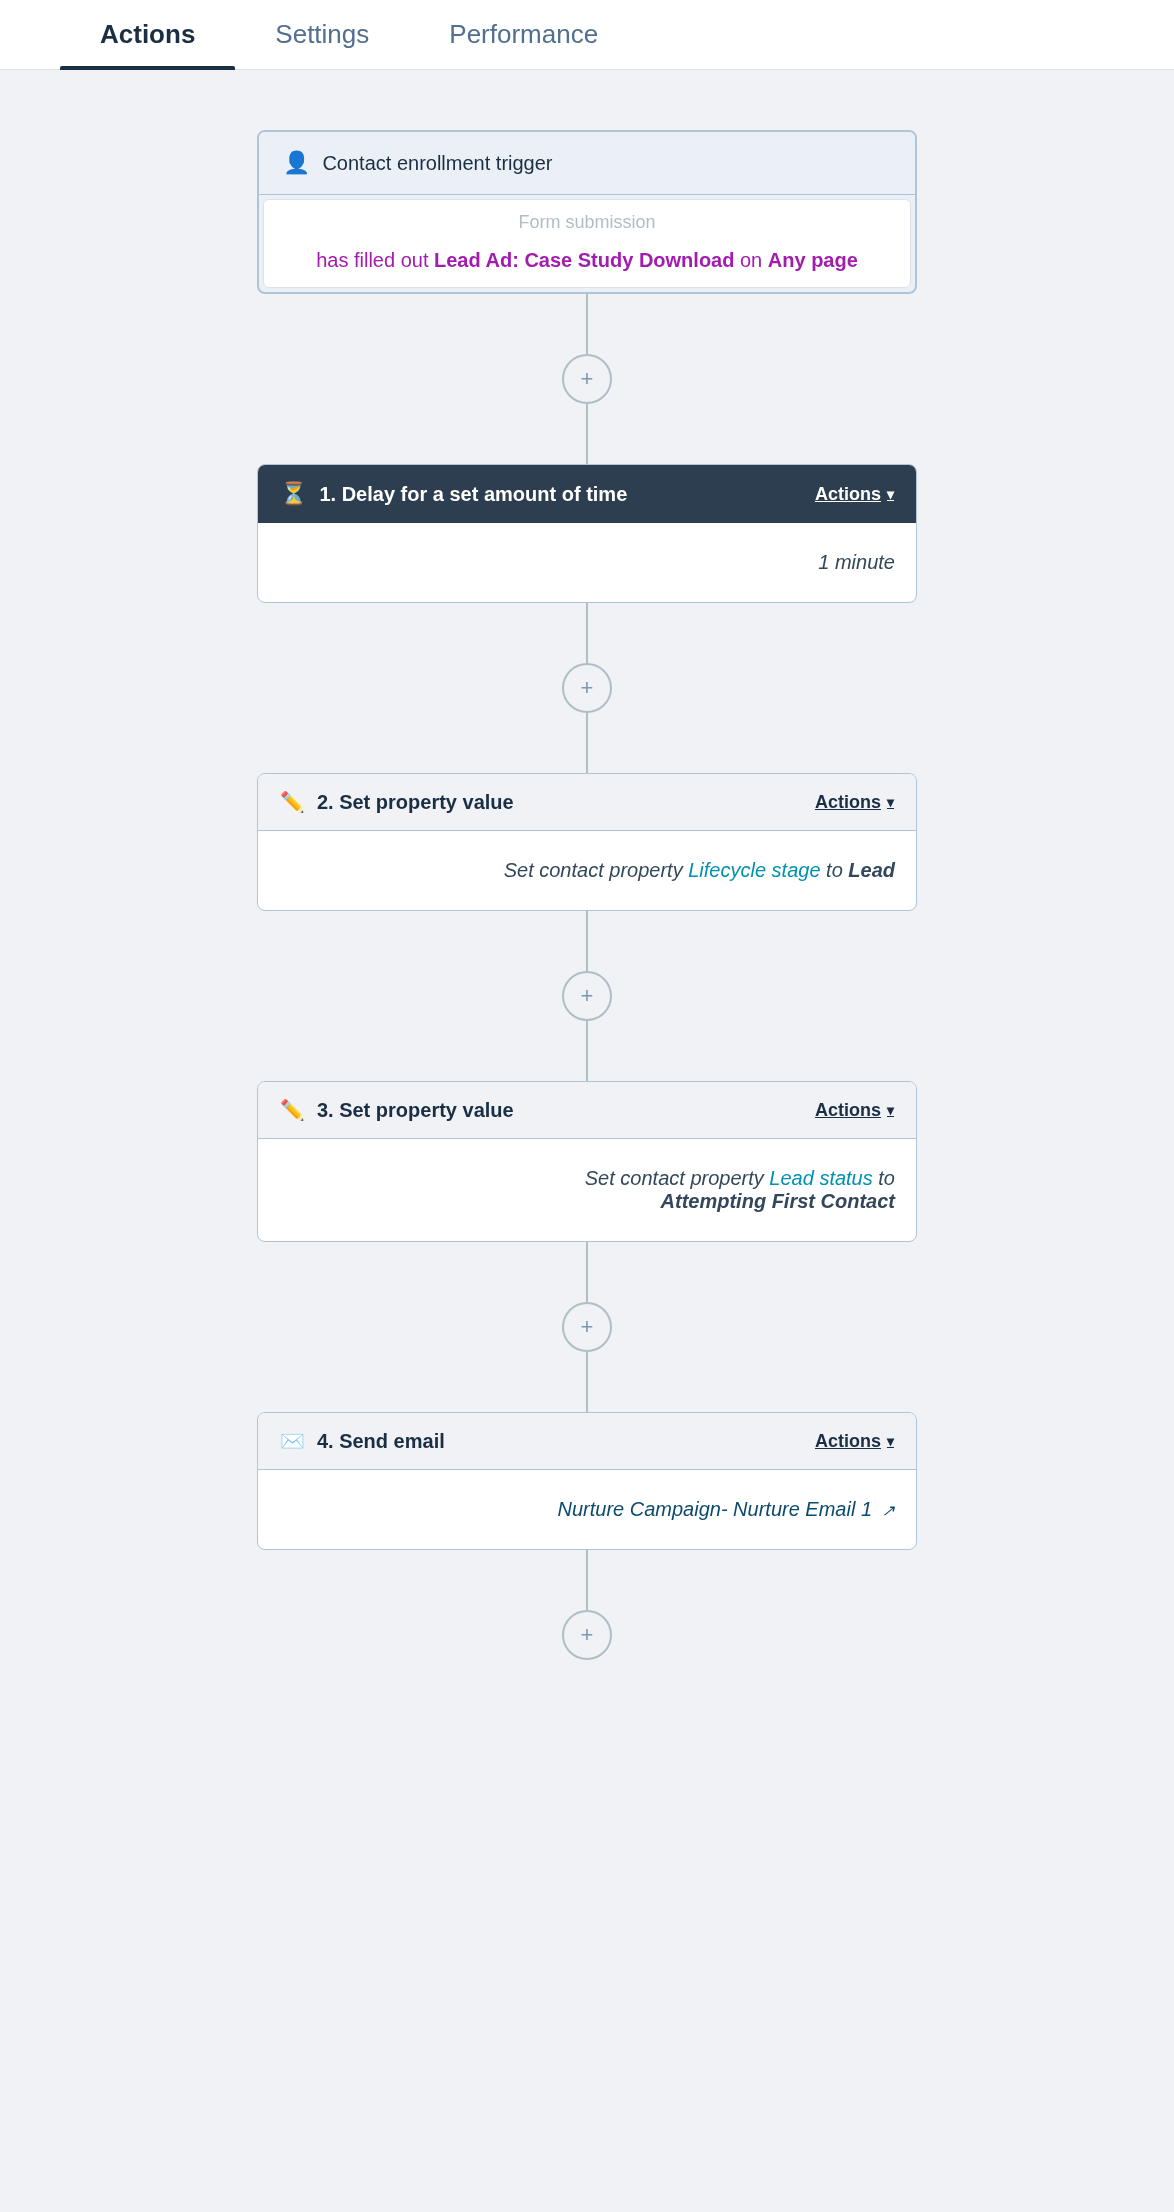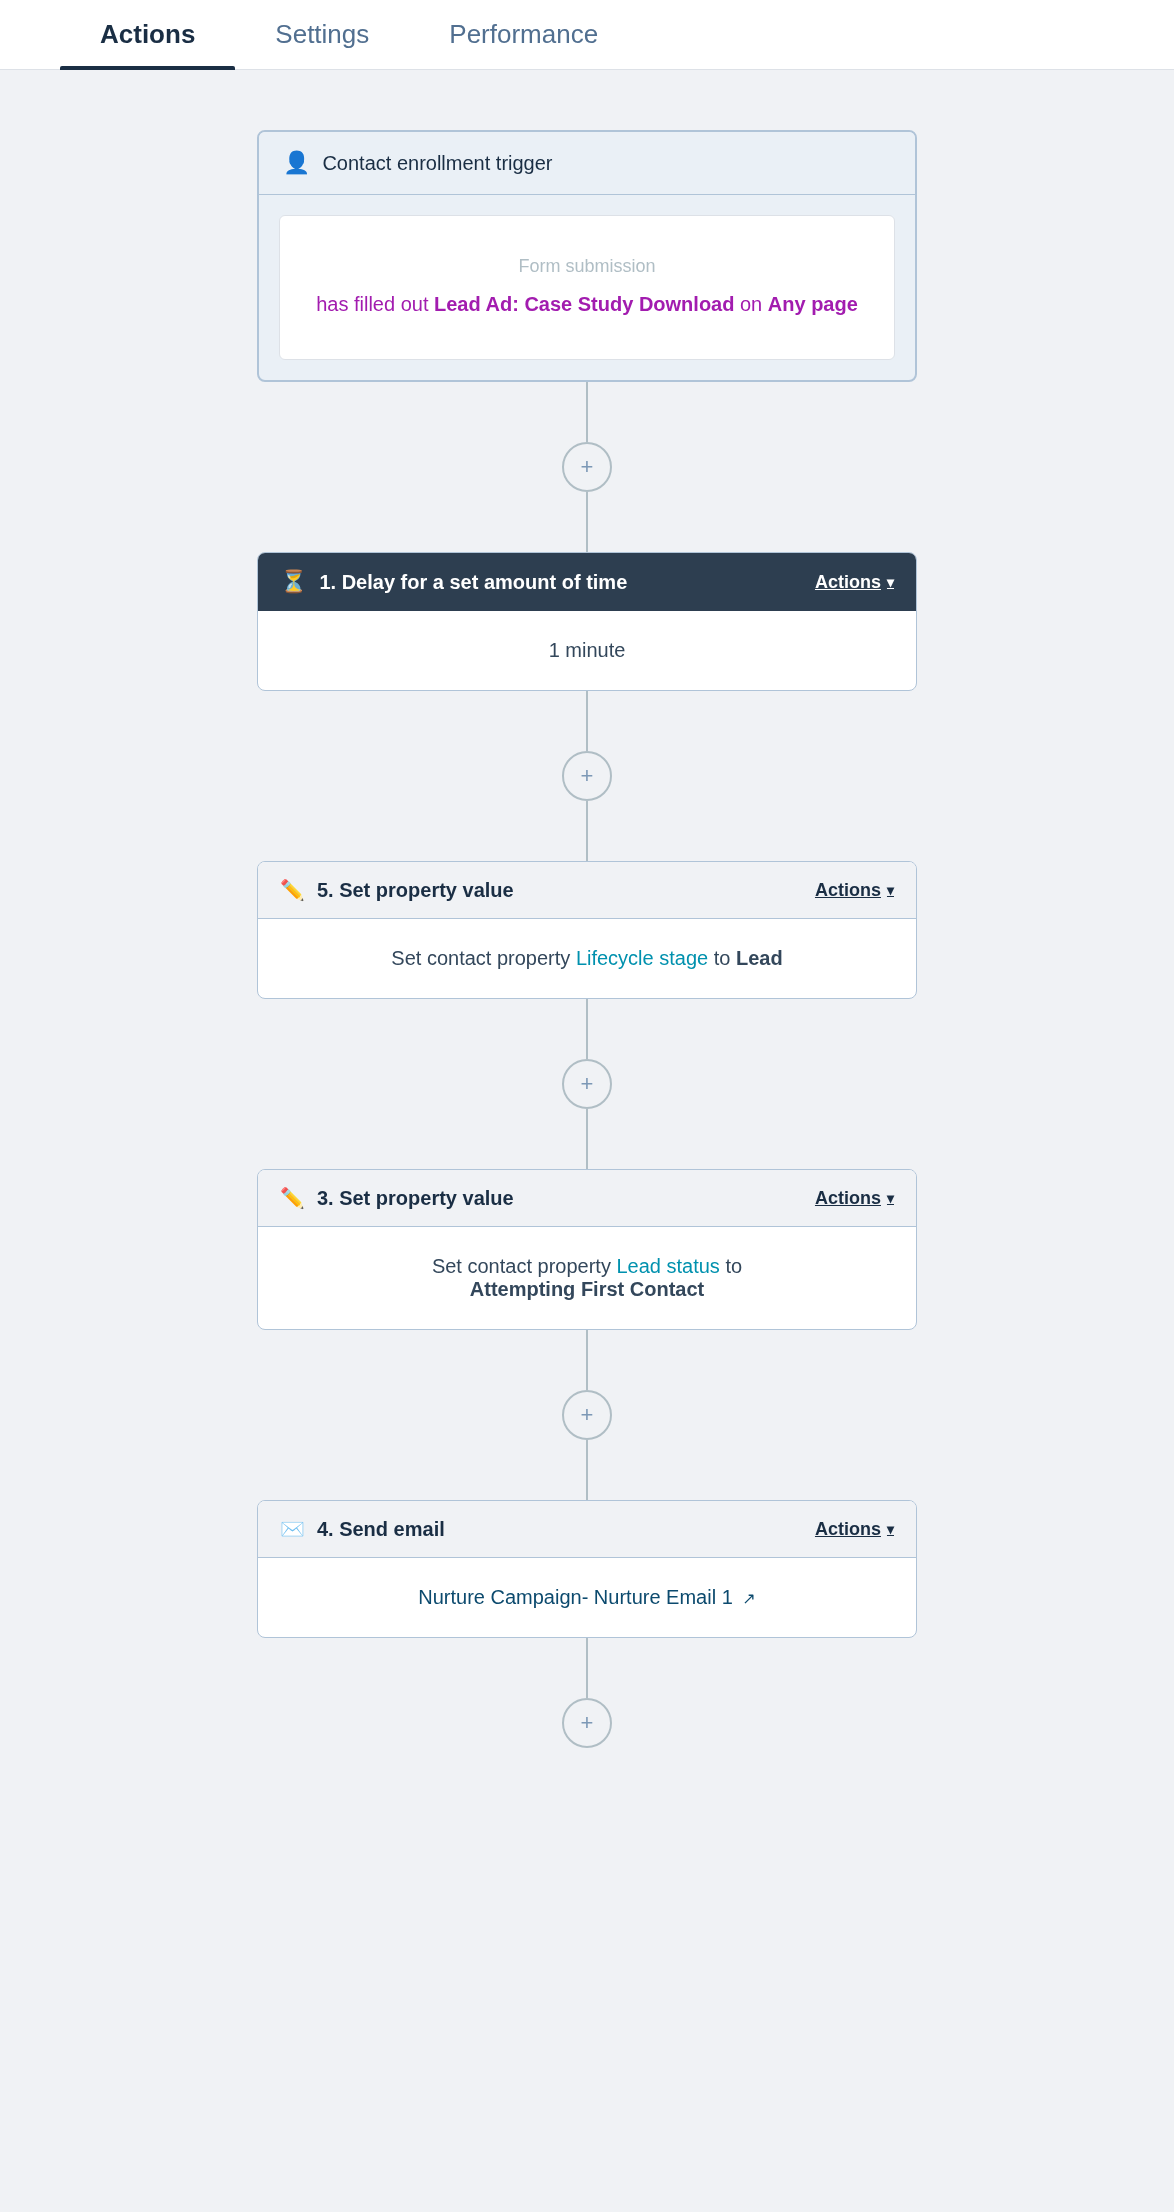--- a/index.html
+++ b/index.html
@@ -95,24 +95,24 @@
       background: #eaf0f6;
       border-bottom: 1px solid #b0c4d8;
     }
     .trigger-header-text {
       font-size: 20px;
       color: #1a2e44;
       font-weight: 500;
     }
     .trigger-body {
       background: #fff;
-      margin: 20px;
+      margin: 4px;
       border: 1px solid #dde1e7;
       border-radius: 6px;
-      padding: 40px 30px;
+      padding: 12px 30px;
       text-align: center;
     }
     .form-sub-label {
       font-size: 18px;
       color: #b0bec5;
       margin-bottom: 12px;
     }
     .form-sub-text {
       font-size: 20px;
       color: #a21caf;
@@ -166,24 +166,25 @@
       align-items: center;
       gap: 6px;
     }
     .actions-link.dark-bg {
       color: #fff;
     }
     .actions-link.light-bg {
       color: #1a2e44;
     }
     .action-body {
-      padding: 28px 30px;
-      text-align: center;
+      padding: 28px 21px;
+      text-align: right;
       font-size: 20px;
       color: #33475b;
+      font-style: italic;
     }
     .action-body .highlight {
       color: #0091ae;
       font-weight: 400;
     }
     .action-body .bold {
       font-weight: 700;
       margin-top: 39px;
     }
     .action-body .link-text {
@@ -269,21 +270,21 @@
   </div>
 
   <div class="connector"></div>
   <div class="plus-btn">+</div>
   <div class="connector"></div>
 
   <div class="action-card">
     <div class="action-header light">
       <div class="action-header-left">
         <span class="icon-edit">✏️</span>
-        <span class="action-header-title">5. Set property value</span>
+        <span class="action-header-title">2. Set property value</span>
       </div>
       <div class="actions-link light-bg">
         <span>Actions</span>
         <span class="chevron-down">▾</span>
       </div>
     </div>
     <div class="action-body">
       <span>Set contact property </span><span class="highlight">Lifecycle stage</span><span> to </span><span class="bold">Lead</span>
     </div>
   </div>

